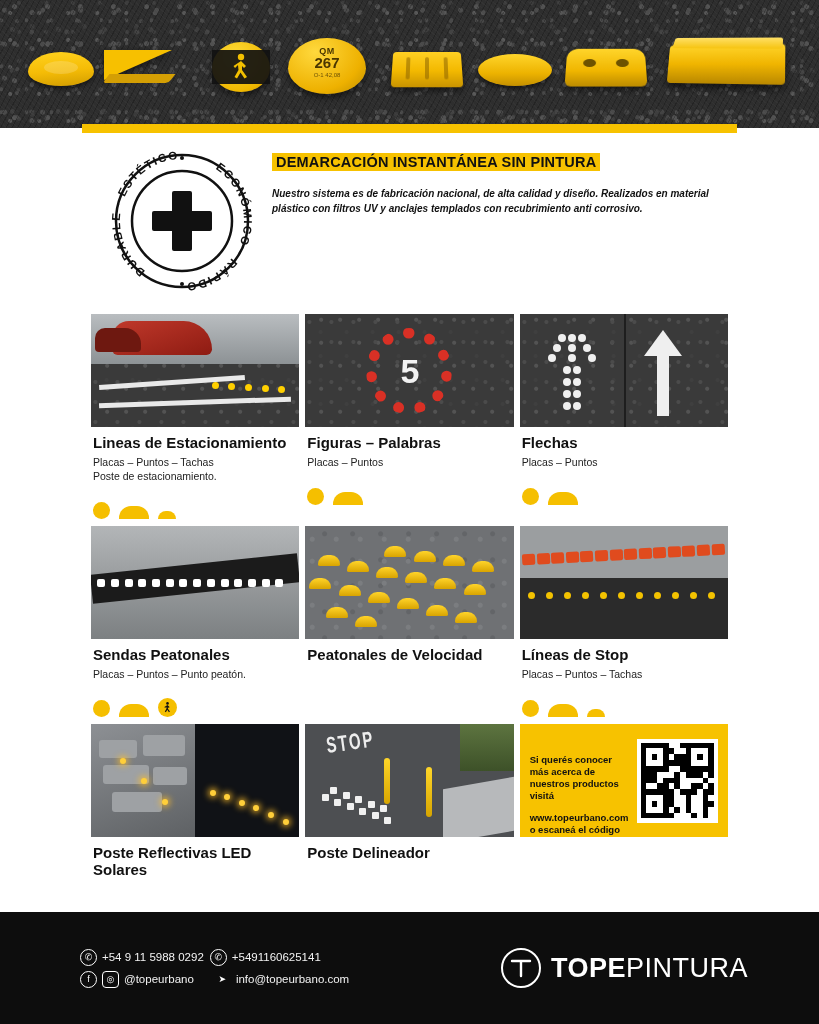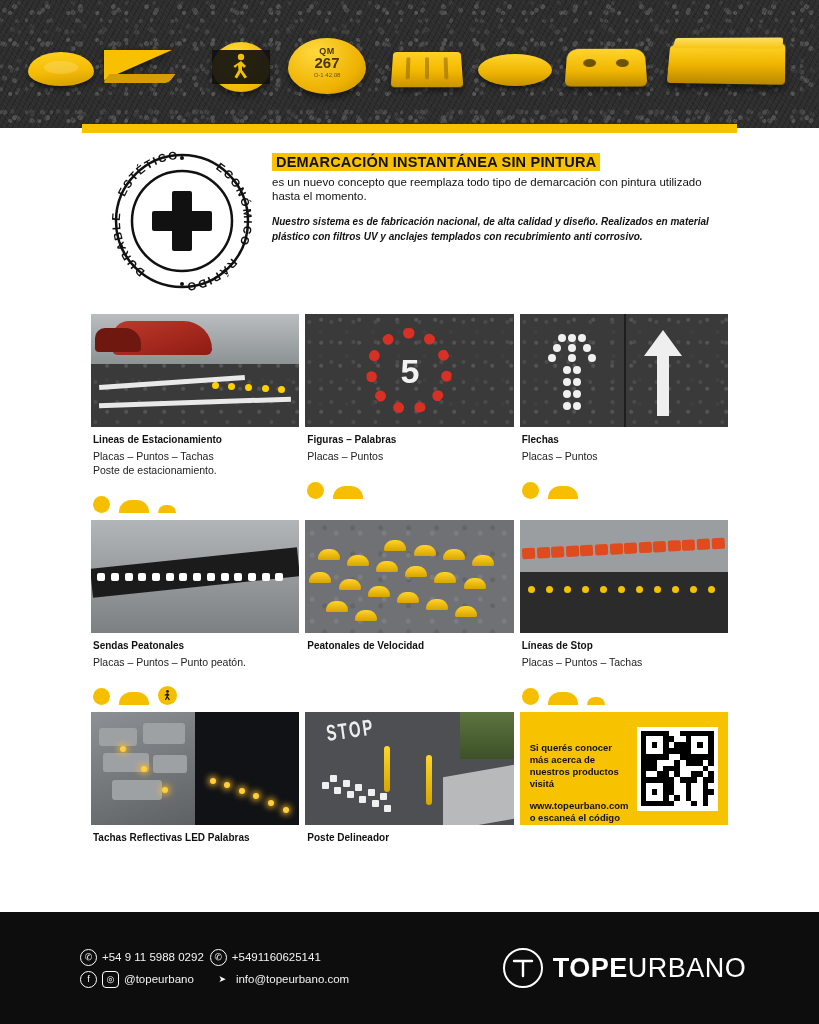--- a/index.html
+++ b/index.html
@@ -166,21 +166,21 @@
     display: flex; flex-wrap: wrap; gap: 0;
     padding: 0 6px;
   }
   .card { width: 33.333%; padding: 3px 3px 0 3px; }
   .thumb {
     width: 100%; height: 113px;
     position: relative; overflow: hidden;
     background: #555;
   }
   .card-title {
-    font-size: 10px; font-weight: bold; color: #111;
+    font-size: 15px; font-weight: bold; color: #111;
     margin: 7px 0 4px 2px;
   }
   .card-sub {
     font-size: 10.5px; color: #222; margin-left: 2px; line-height: 14px;
   }
   .icons-row { height: 30px; display: flex; align-items: flex-end; gap: 9px; margin: 6px 0 4px 2px; }
   .ic-dot { width: 17px; height: 17px; border-radius: 50%; background: #f5bf00; }
   .ic-tope { width: 30px; height: 13px; background: #f5bf00; border-radius: 12px 12px 0 0; }
   .ic-small { width: 18px; height: 8px; background: #f5bf00; border-radius: 9px 9px 0 0; }
   .ic-ped {
@@ -364,21 +364,20 @@
             <textPath href="#innerC" startOffset="10%">DURABLE · ESTÉTICO</textPath>
           </text>
           <g fill="#111">
             <circle cx="74" cy="11" r="2"></circle>
               <circle cx="74" cy="137" r="2"></circle>
           </g>
         </svg>
       </div>
       <div class="intro-text">
         <div class="intro-hl">DEMARCACIÓN INSTANTÁNEA  SIN PINTURA</div>
-        <div class="intro-body">es un nuevo concepto que reemplaza todo tipo de demarcación con pintura utilizado hasta el momento.</div>
         <div class="intro-body2">Nuestro sistema es de fabricación nacional, de alta calidad y diseño. Realizados en material plástico con filtros UV y anclajes templados con recubrimiento anti corrosivo.</div>
       </div>
     </div>
 
     <div class="grid">
 
       <div class="card">
         <div class="thumb">
           <div class="tb-asphalt"></div>
           <div class="c1-top"></div>
@@ -572,21 +571,21 @@
           <div class="c7-led" style="left:14%;top:30%"></div>
           <div class="c7-led" style="left:24%;top:48%"></div>
           <div class="c7-led" style="left:34%;top:66%"></div>
           <div class="c7-led" style="left:57%;top:58%"></div>
           <div class="c7-led" style="left:64%;top:62%"></div>
           <div class="c7-led" style="left:71%;top:67%"></div>
           <div class="c7-led" style="left:78%;top:72%"></div>
           <div class="c7-led" style="left:85%;top:78%"></div>
           <div class="c7-led" style="left:92%;top:84%"></div>
         </div>
-        <div class="card-title">Tachas Reflectivas LED  Palabras</div>
+        <div class="card-title">Poste Reflectivas LED  Solares</div>
         <div class="card-sub"></div>
       </div>
 
       <div class="card">
         <div class="thumb">
           <div class="c8-ground"></div>
           <div class="c8-green"></div>
           <div class="c8-curb"></div>
           <div class="c8-stop">STOP</div>
           <div class="c8-post" style="left:38%;top:30%;height:46px"></div>
@@ -818,18 +817,18 @@
         </div>
       </div>
     </div>
     <div class="footer-right">
       <div class="logo-mark">
         <svg width="24" height="24" viewBox="0 0 24 24">
           <path d="M3 5 H21 M12 5 V20" stroke="#fff" stroke-width="2.4" fill="none" stroke-linecap="round"></path>
         </svg>
       </div>
       <div class="logo-text">
-        <b>TOPE</b><span>URBANO</span>
+        <b>TOPE</b><span>PINTURA</span>
       </div>
     </div>
   </div>
 
 </div>
 
 </body></html>

